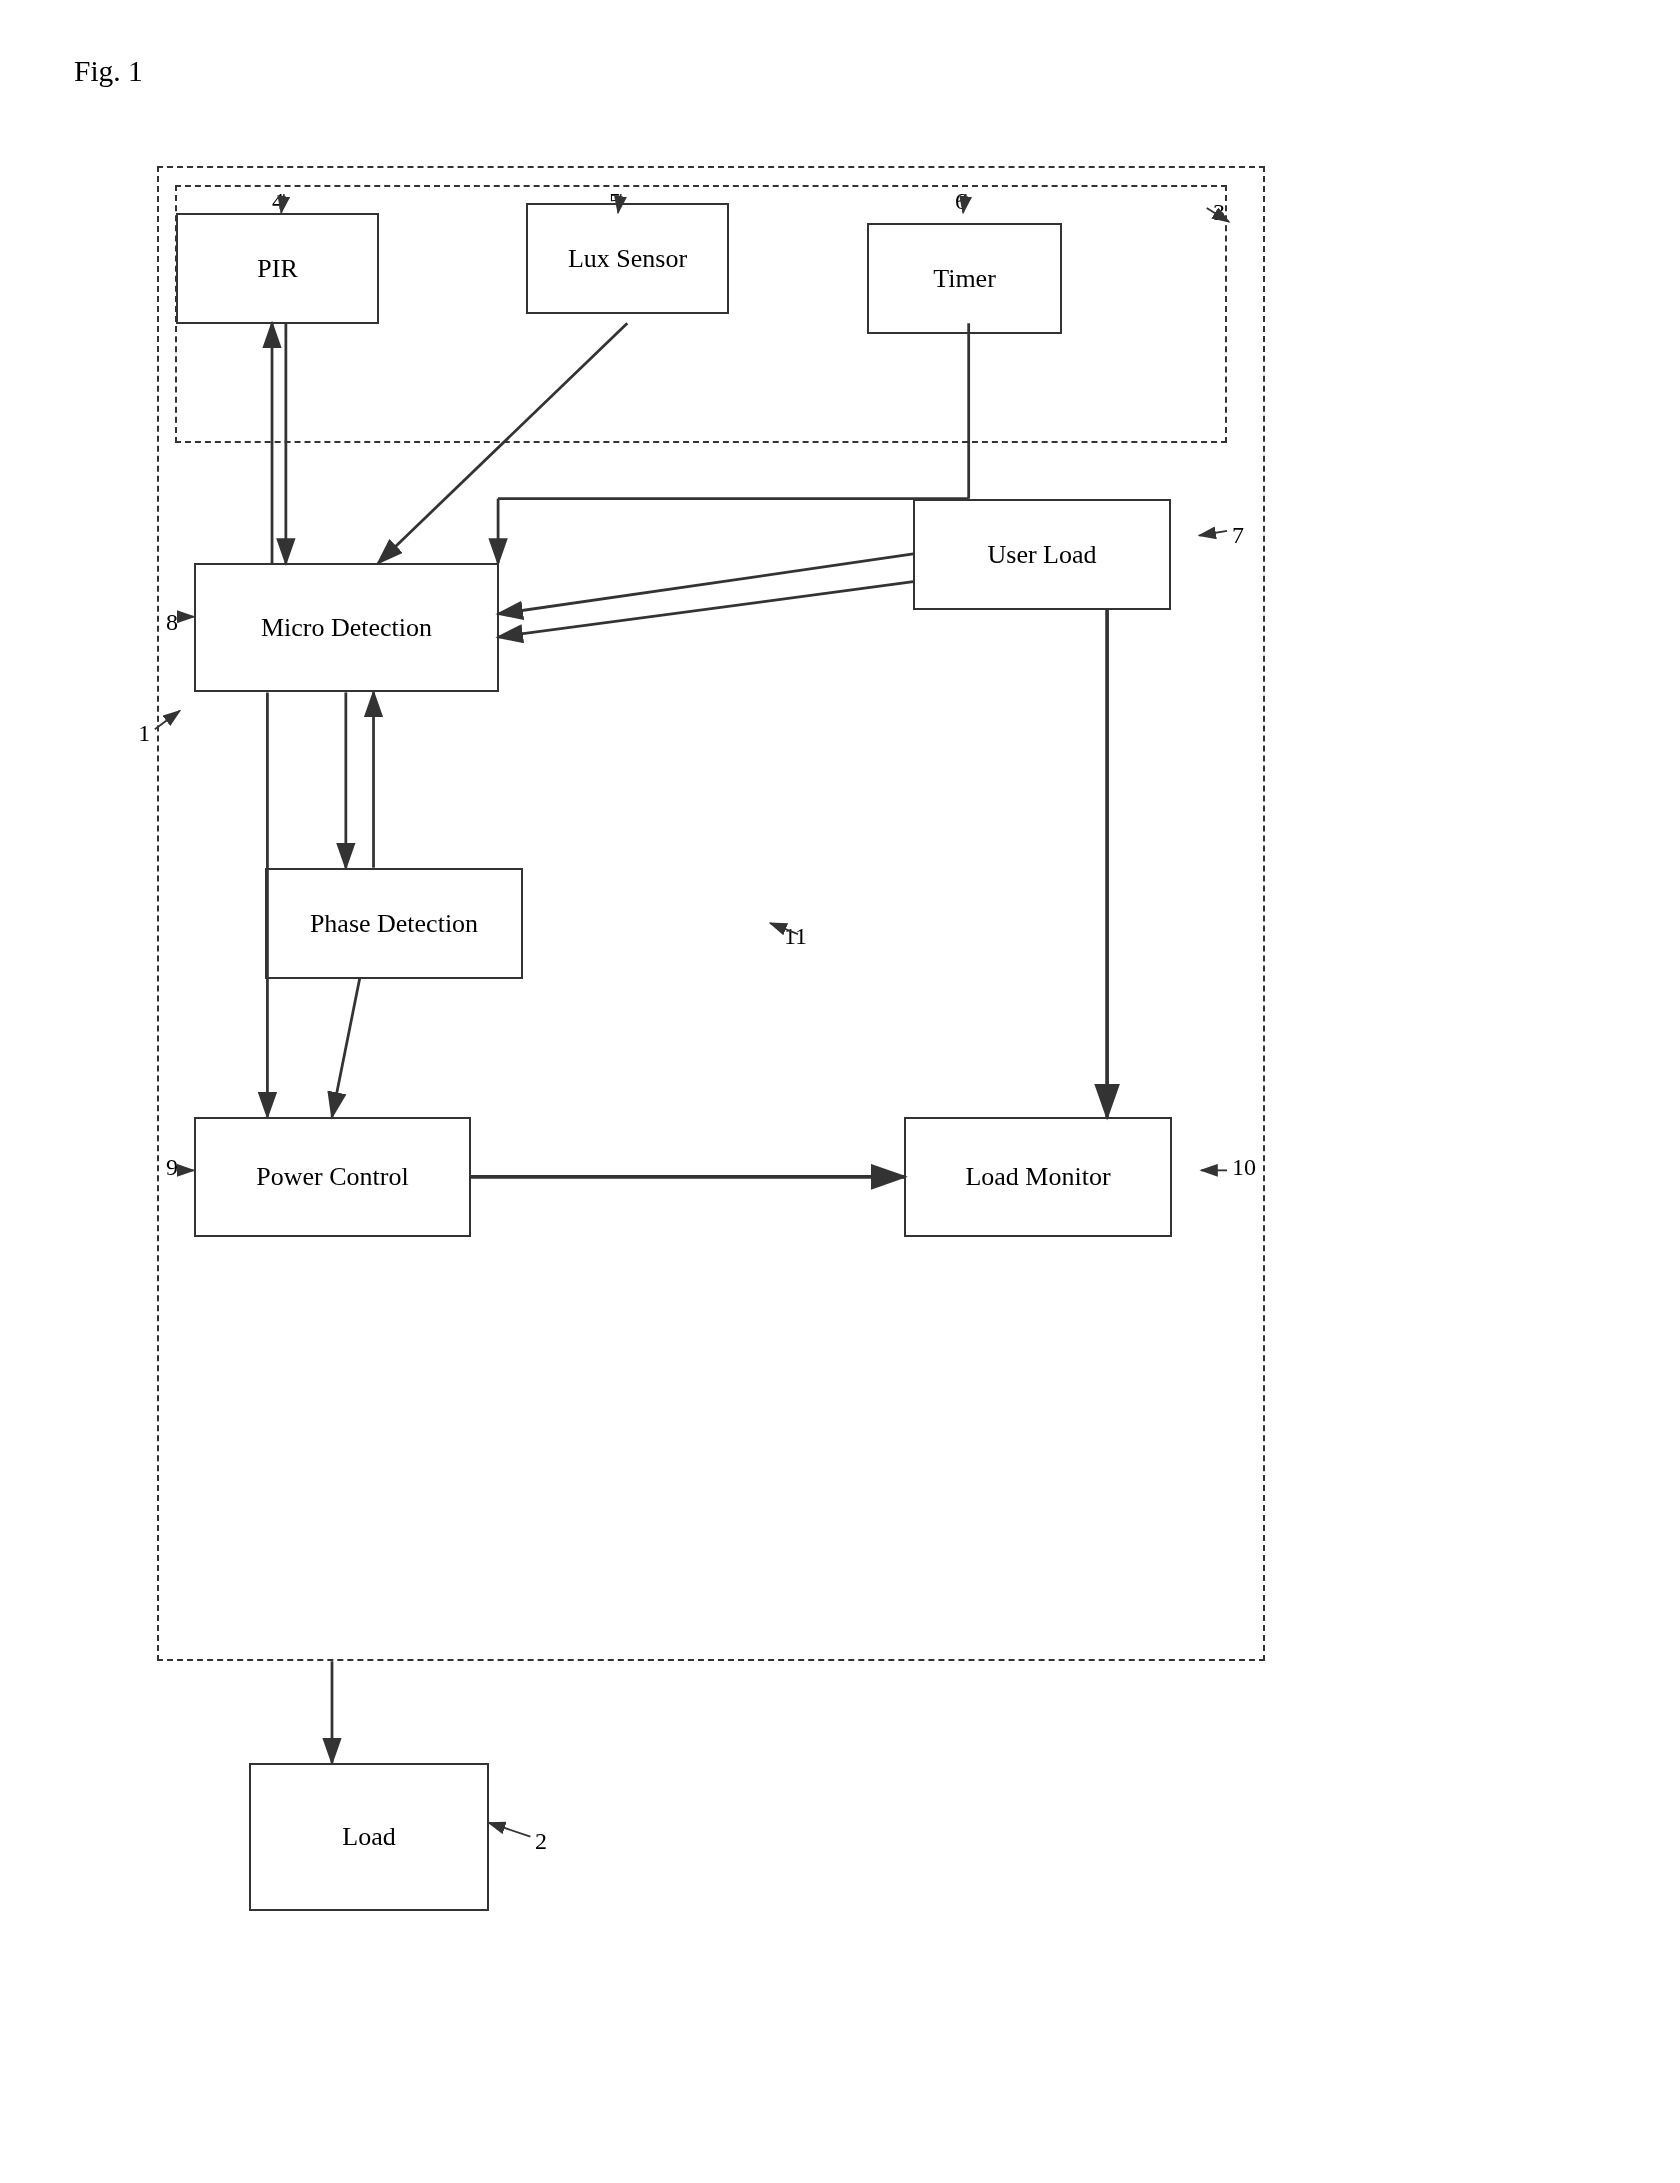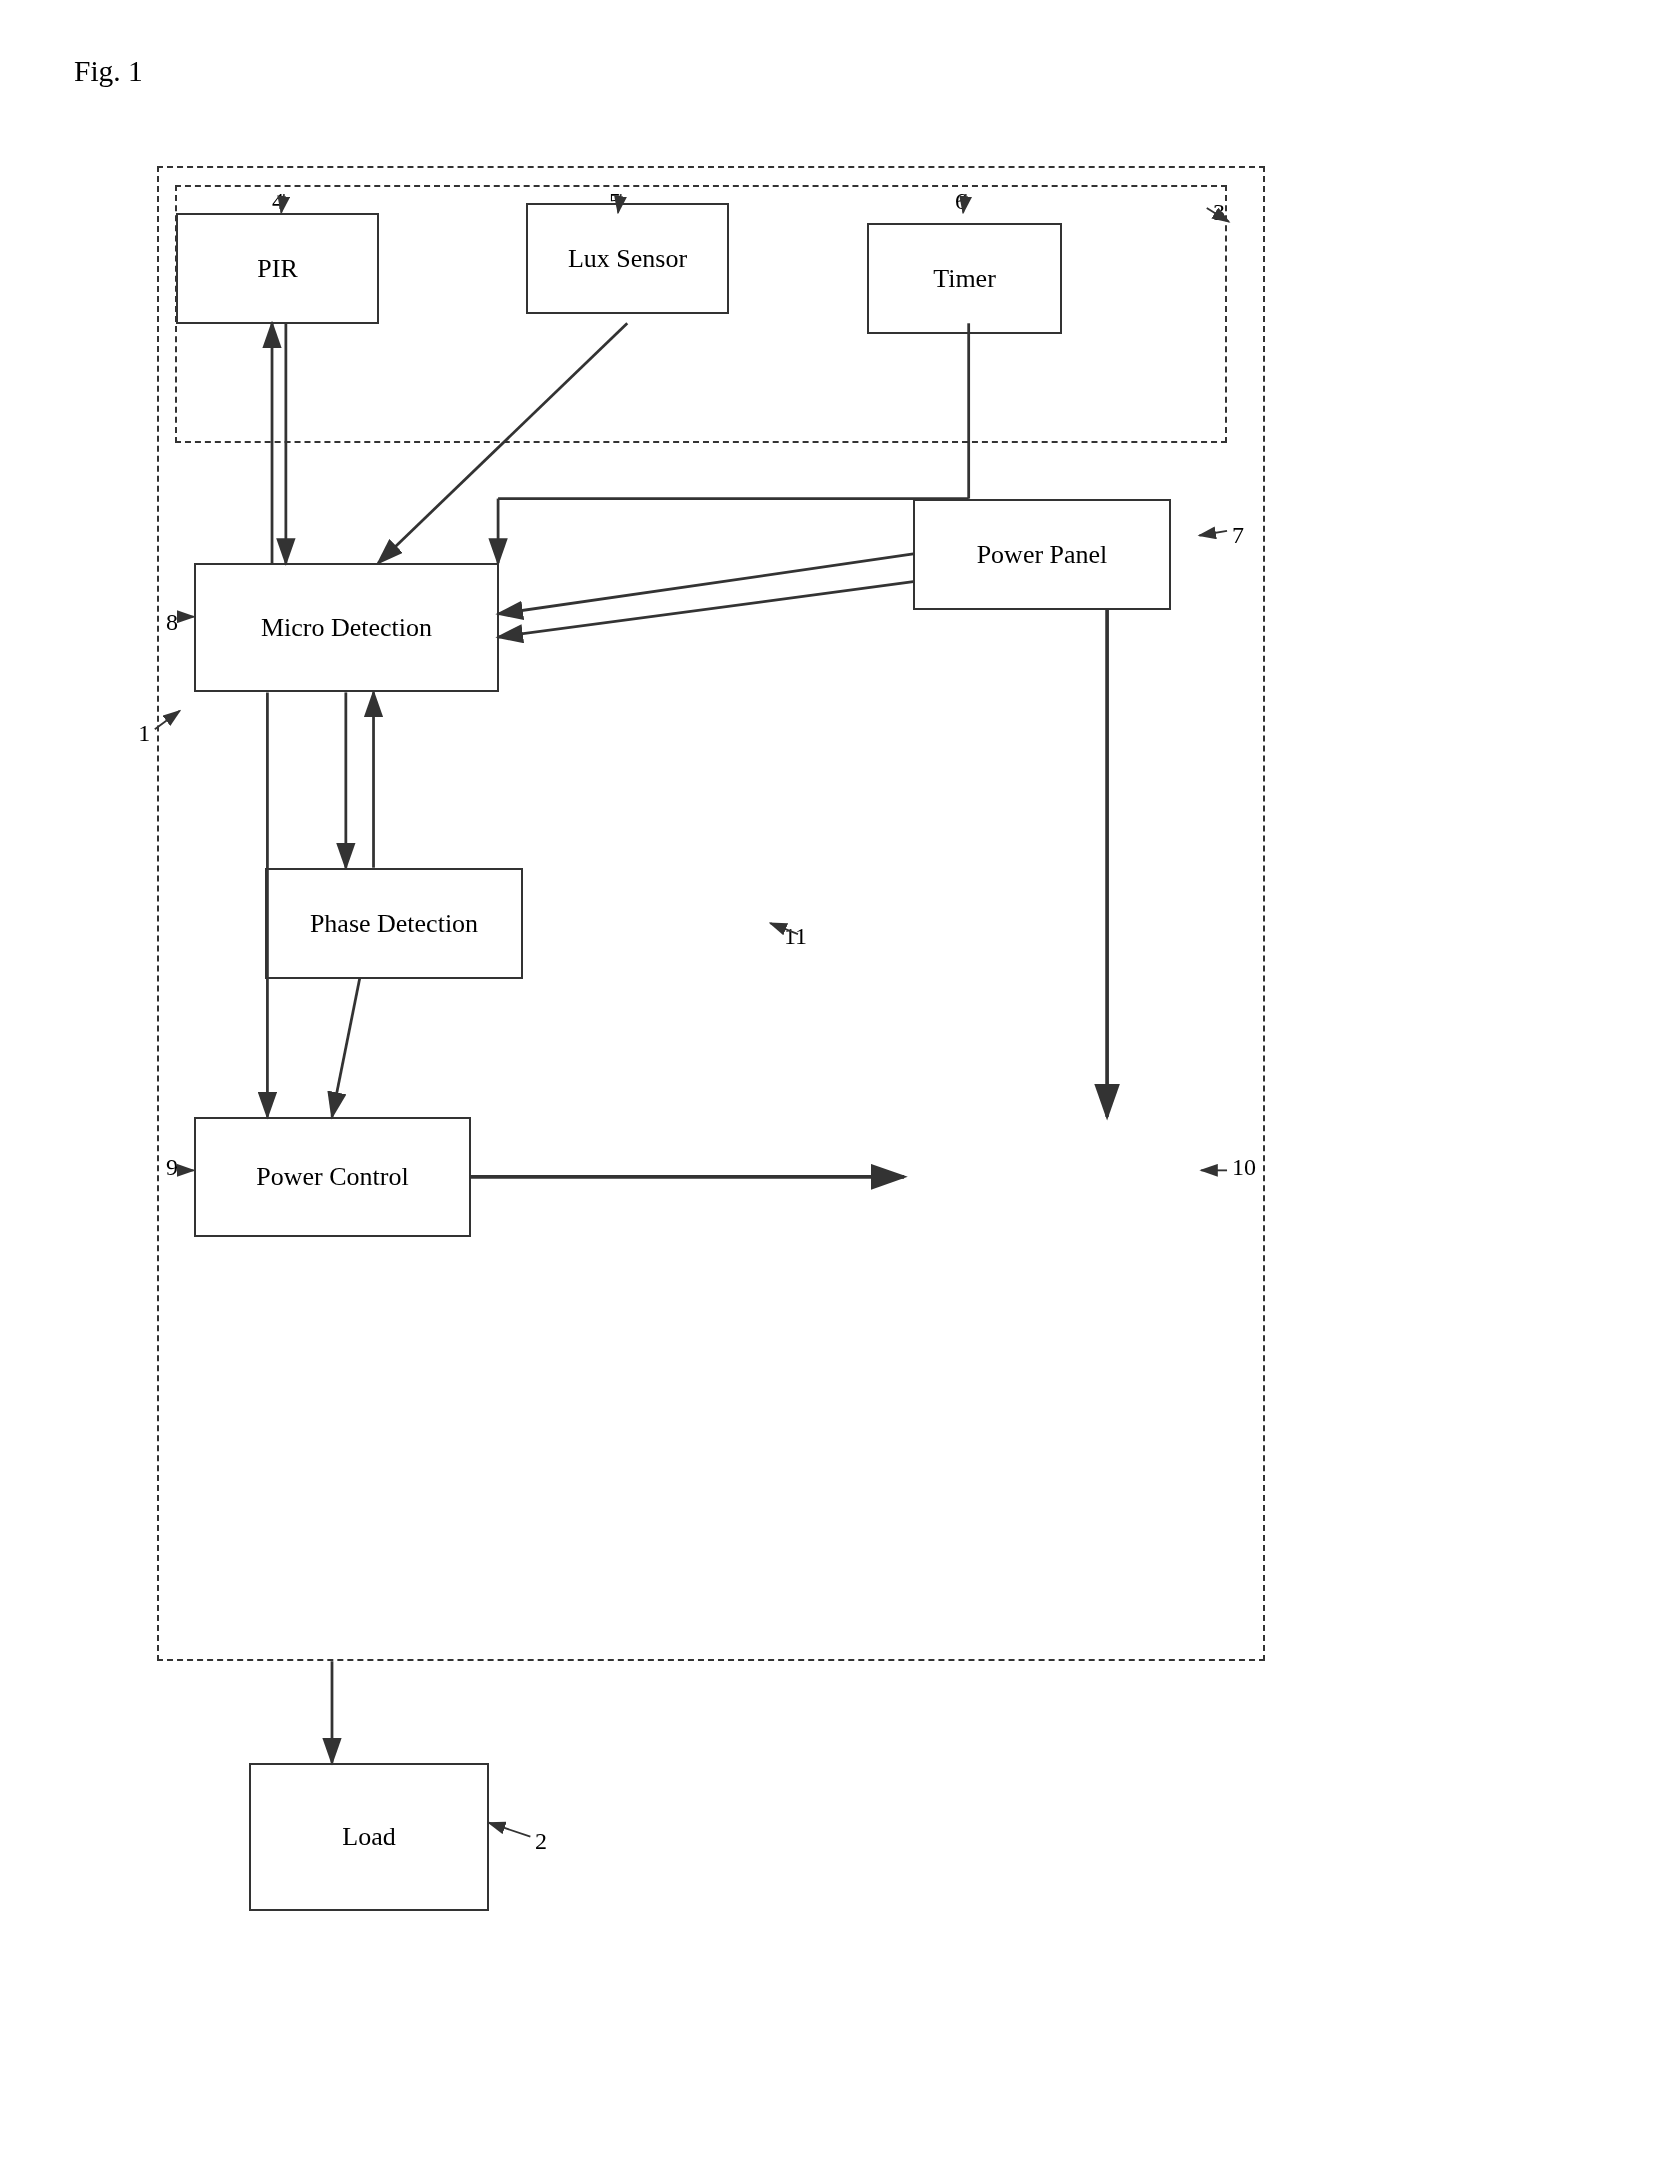--- a/index.html
+++ b/index.html
@@ -110,26 +110,27 @@
   <div class="num-label" style="top:812px; left:655px;">11</div>
 
   <div class="block" style="top:102px; left:47px; width:203px; height:111px;text-align:right;">PIR</div>
 
   <div class="block" style="top:92px; left:397px; width:203px; height:111px;">Lux Sensor</div>
 
   <div class="block" style="top:112px; left:738px; width:195px; height:111px;">Timer</div>
 
   <div class="block" style="top:452px; left:65px; width:305px; height:129px;">Micro Detection</div>
 
-  <div class="block" style="top:388px; left:784px; width:258px; height:111px;">Power Panel</div>
+  <div class="block" style="top:388px; left:784px; width:258px; height:111px;">User Load</div>
 
   <div class="block" style="top:757px; left:120px; width:258px; height:111px;margin-left:16px;">Phase Detection</div>
 
   <div class="block" style="top:1006px; left:65px; width:277px; height:120px;">Power Control</div>
 
+  <div class="block" style="top:1006px; left:775px; width:268px; height:120px;">Load Monitor</div>
 
   <div class="block" style="top:1652px; left:120px; width:240px; height:148px;">Load</div>
 
   <svg class="arrows" viewBox="0 0 1540 2150" width="1421" height="1984">
     <defs>
       <marker id="arrowhead" markerWidth="10" markerHeight="7" refX="9" refY="3.5" orient="auto">
         <polygon points="0 0, 10 3.5, 0 7" fill="#333"></polygon>
       </marker>
       <marker id="arrowhead-left" markerWidth="10" markerHeight="7" refX="1" refY="3.5" orient="auto">
         <polygon points="10 0, 0 3.5, 10 7" fill="#333"></polygon>

